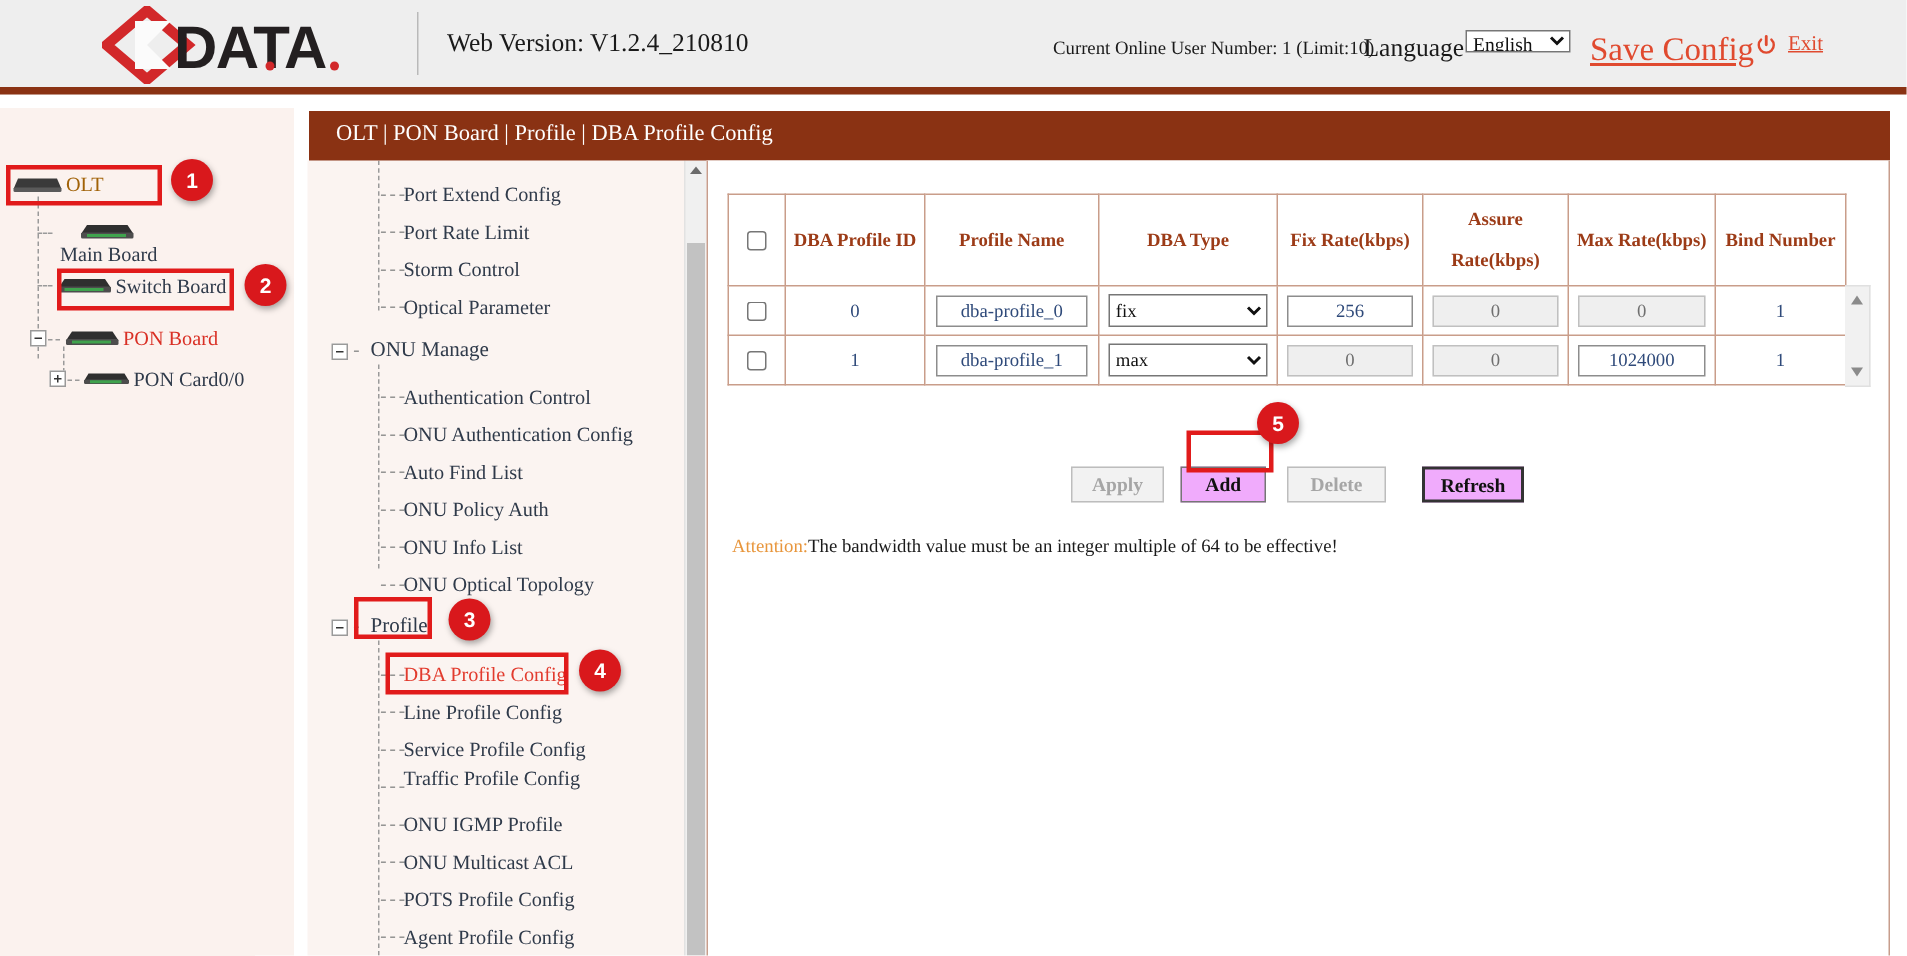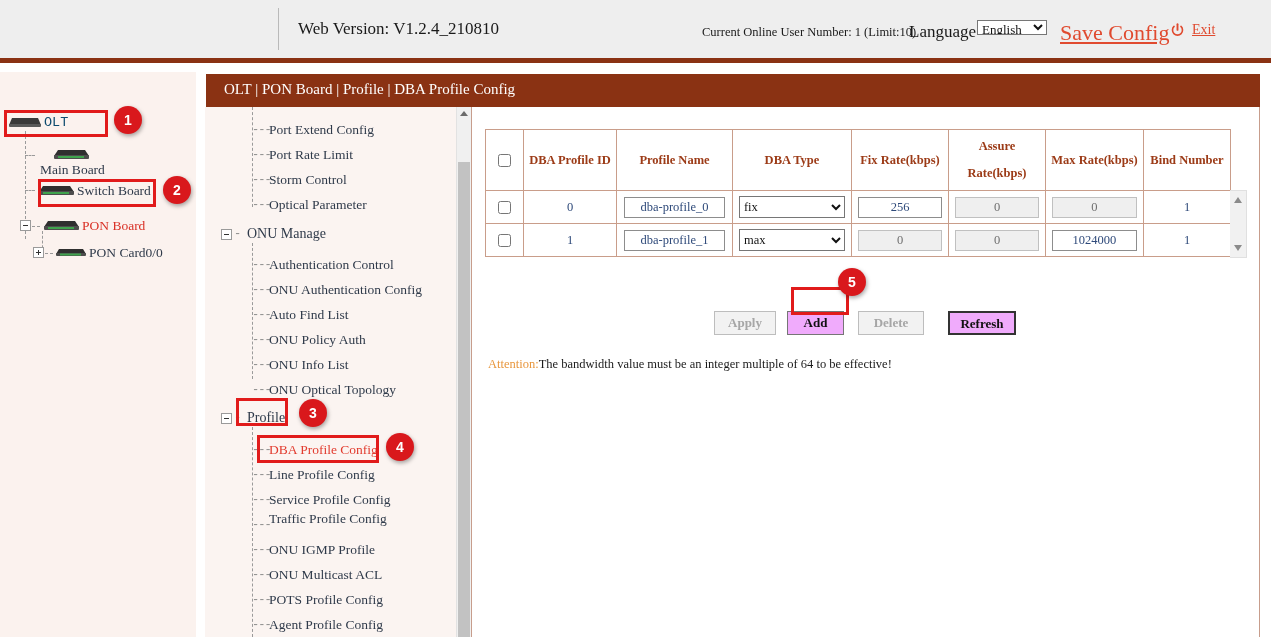--- a/index.html
+++ b/index.html
@@ -381,20 +381,29 @@
     left: 93px; top: 172px;
     width: 160px; height: 56px;
     pointer-events: none;
   }
 </style>
 </head>
 <body>
 
 <div class="header">
 
+  <div class="logo-wrap">
+    <svg width="200" height="52" viewBox="0 0 200 52">
+      <polygon points="30,3 57,26 30,49 3,26" fill="none" stroke="#d2282a" stroke-width="7"></polygon>
+      <text x="48" y="41" font-family="Liberation Sans, sans-serif" font-size="40" font-weight="bold" fill="#231f20" letter-spacing="-1">DATA</text>
+      <polygon points="22,10 46,10 30,26 46,42 22,42" fill="#fbfbfb"></polygon>
+      <circle cx="112" cy="40" r="3" fill="#d2282a"></circle>
+      <circle cx="155" cy="40" r="3" fill="#d2282a"></circle>
+    </svg>
+  </div>
 
   <div class="hdr-divider"></div>
 
   <div class="web-version">Web Version: V1.2.4_210810</div>
 
   <div class="online-users">Current Online User Number: 1 (Limit:10)</div>
 
   <div class="lang-label">Language</div>
 
   <select class="lang-select">
@@ -416,21 +425,21 @@
 
   <div class="tree-body">
 
     <div class="dashline" style="left:25px; top:22px; height:108px;"></div>
 
     <div class="tnode" style="left:8px; top:6px;">
       <svg class="dev-icon" width="34" height="13" viewBox="0 0 34 13">
         <path d="M4 2 L30 2 L33 9 L1 9 Z" fill="#3a3a3a"></path>
         <rect x="1" y="8" width="32" height="3" rx="1" fill="#5a5a5a"></rect>
       </svg>
-      <span class="lbl" style="color:#0c4a6e;font-family:Liberation Mono, monospace;">OLT</span>
+      <span class="lbl" style="color:#a16207;">OLT</span>
     </div>
 
     <div class="dashline-h" style="left:25px; top:46px; width:10px;"></div>
     <div class="tnode" style="left:38px; top:39px;flex-direction:column;">
       <svg class="dev-icon" width="37" height="14" viewBox="0 0 37 14">
         <path d="M5 2 L32 2 L36 8 L1 8 Z" fill="#2f2f2f"></path>
         <rect x="1" y="7" width="35" height="4" rx="1" fill="#4d4d4d"></rect>
         <rect x="5" y="8" width="26" height="2" fill="#3fa34d"></rect>
       </svg>
       <span class="lbl">Main Board</span>

